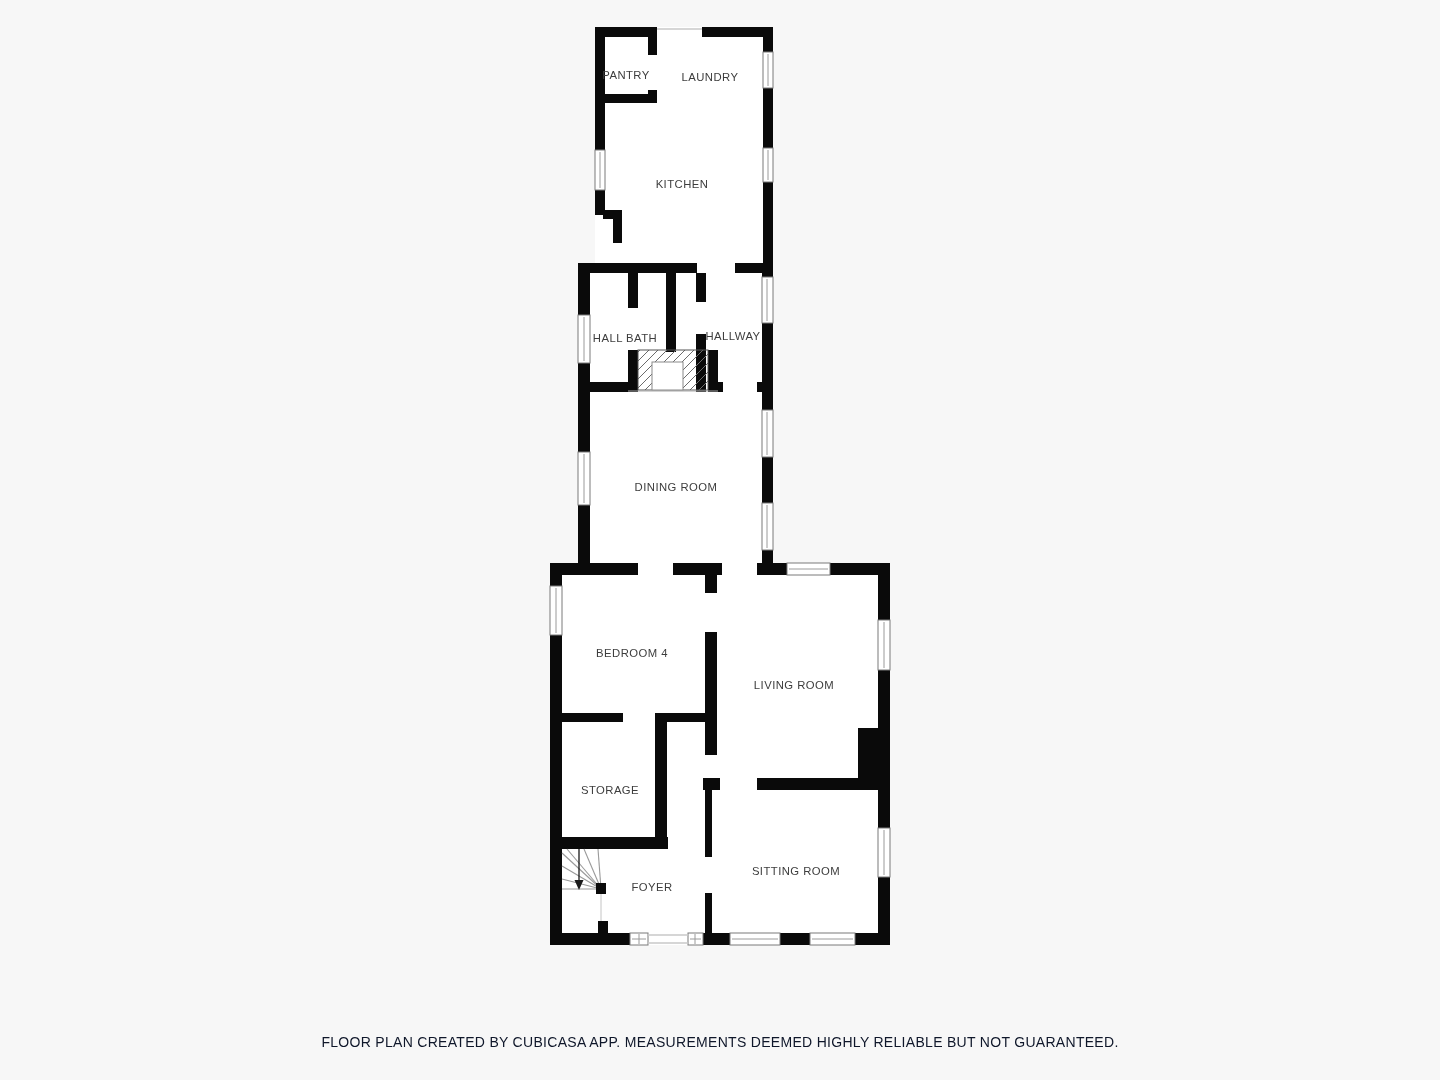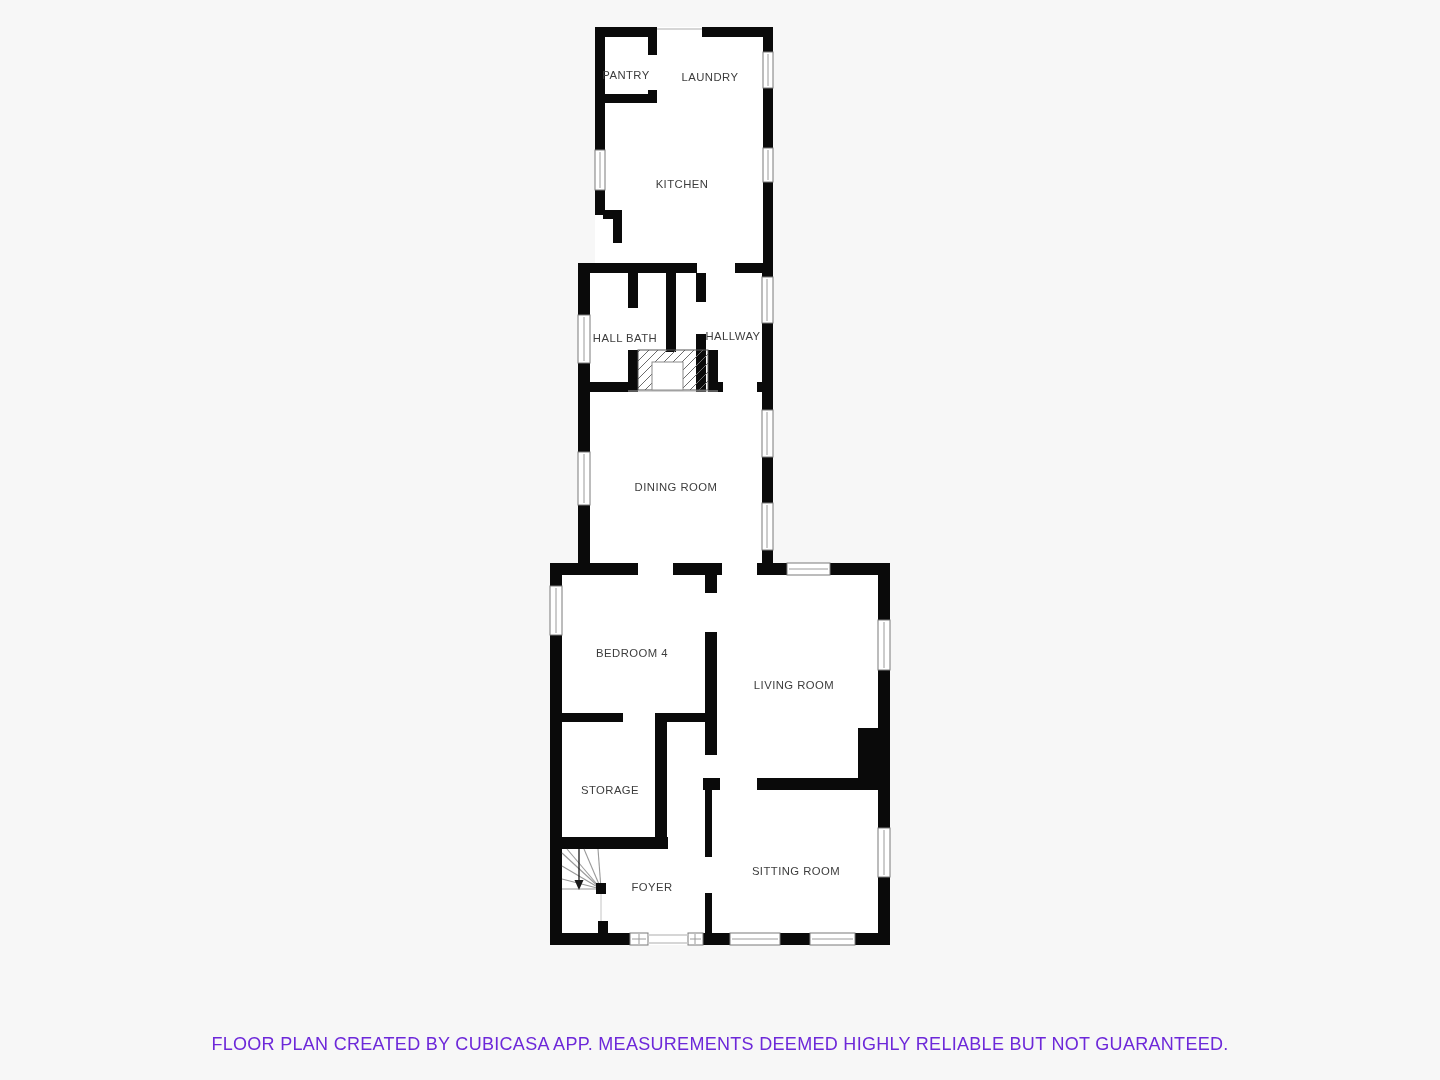--- a/index.html
+++ b/index.html
@@ -27,23 +27,23 @@
     letter-spacing: 0.45px;
     fill: #3d3d3d;
     text-anchor: middle;
   }
   .footer-note {
     position: absolute;
     left: 0;
     top: 1034px;
     width: 1440px;
     text-align: center;
-    font-size: 18px;
+    font-size: 14px;
     letter-spacing: 0.3px;
-    color: #6d28d9;
+    color: #0f172a;
   }
   .wall { fill: #0a0a0a; }
   .floor { fill: #ffffff; }
   .win-frame { fill: #ffffff; stroke: #7a7a7a; stroke-width: 1; }
   .win-mid { stroke: #9a9a9a; stroke-width: 1; }
   .door-line { stroke: #c9c9c9; stroke-width: 1.5; }
   .stair-line { stroke: #9a9a9a; stroke-width: 1.1; fill: none; }
   .stair-faint { stroke: #c4c4c4; stroke-width: 1; }
   .chimney-edge { stroke: #a8a8a8; stroke-width: 1; }
 </style>

